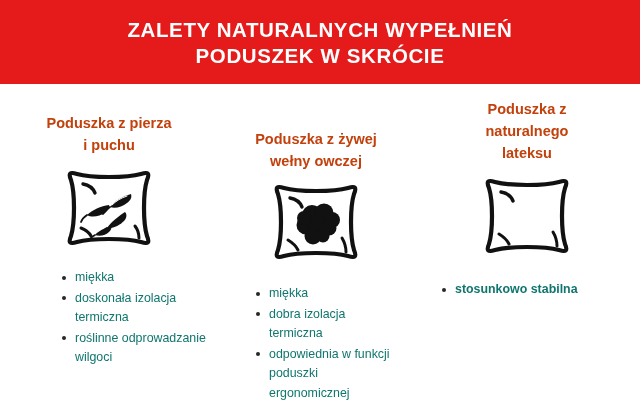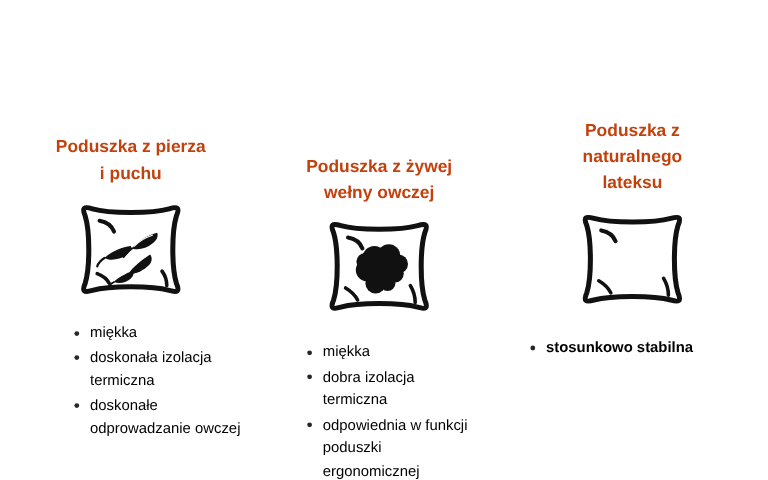--- a/index.html
+++ b/index.html
@@ -90,21 +90,21 @@
 
   .pillow-svg { display: block; }
 
   .bullets {
     list-style: none;
     margin: 0;
     padding: 0;
     font-family: "Liberation Sans", sans-serif;
     font-size: 12.4px;
     line-height: 19.5px;
-    color: #000000;
+    color: #0f766e;
   }
   .col-1 .bullets { margin: 18px 0 0 62px; width: 150px; }
   .col-2 .bullets { margin: 20px 0 0 38px; width: 145px; }
   .col-3 .bullets { margin: 22px 0 16px 28px; width: 190px; font-weight: bold; }
 
   .bullet-item {
     position: relative;
     padding-left: 13px;
     margin-bottom: 1px;
   }
@@ -117,20 +117,24 @@
     height: 4px;
     border-radius: 50%;
     background: #272727;
   }
 </style>
 </head>
 <body>
 
 <div class="infographic">
 
+  <div class="header-band">
+    <div class="header-line">ZALETY NATURALNYCH WYPEŁNIEŃ</div>
+    <div class="header-line">PODUSZEK W SKRÓCIE</div>
+  </div>
 
   <div class="columns">
 
     <div class="column col-1">
       <div class="col-title">Poduszka z pierza
 i puchu</div>
 
       <div class="icon-wrap">
         <svg class="pillow-svg" width="96" height="82" viewBox="0 0 96 82" aria-hidden="true">
           <path d="M10 12 C7 5 9 4 16 6 C30 10 66 10 80 6 C87 4 89 5 86 12 C82 25 82 55 86 68 C89 75 87 76 80 74 C66 70 30 70 16 74 C9 76 7 75 10 68 C14 55 14 25 10 12 Z" fill="none" stroke="#111111" stroke-width="4.2" stroke-linejoin="round"></path>
@@ -157,21 +161,21 @@
           <g>
             <path d="M50 58 C44 60 37 63 34 67 C39 69 45 67 48 64 C50 62 51 60 50 58 Z" fill="#111111"></path>
             <path d="M34 67 C32 68 31 69 30 70" fill="none" stroke="#111111" stroke-width="1.6" stroke-linecap="round"></path>
           </g>
         </svg>
       </div>
 
       <ul class="bullets">
         <li class="bullet-item">miękka</li>
         <li class="bullet-item">doskonała izolacja termiczna</li>
-        <li class="bullet-item">doskonałe odprowadzanie owczej</li>
+        <li class="bullet-item">roślinne odprowadzanie wilgoci</li>
       </ul>
     </div>
 
     <div class="column col-2">
       <div class="col-title">Poduszka z żywej
 wełny owczej</div>
 
       <div class="icon-wrap">
         <svg class="pillow-svg" width="96" height="82" viewBox="0 0 96 82" aria-hidden="true">
           <path d="M10 12 C7 5 9 4 16 6 C30 10 66 10 80 6 C87 4 89 5 86 12 C82 25 82 55 86 68 C89 75 87 76 80 74 C66 70 30 70 16 74 C9 76 7 75 10 68 C14 55 14 25 10 12 Z" fill="none" stroke="#111111" stroke-width="4.2" stroke-linejoin="round"></path>

